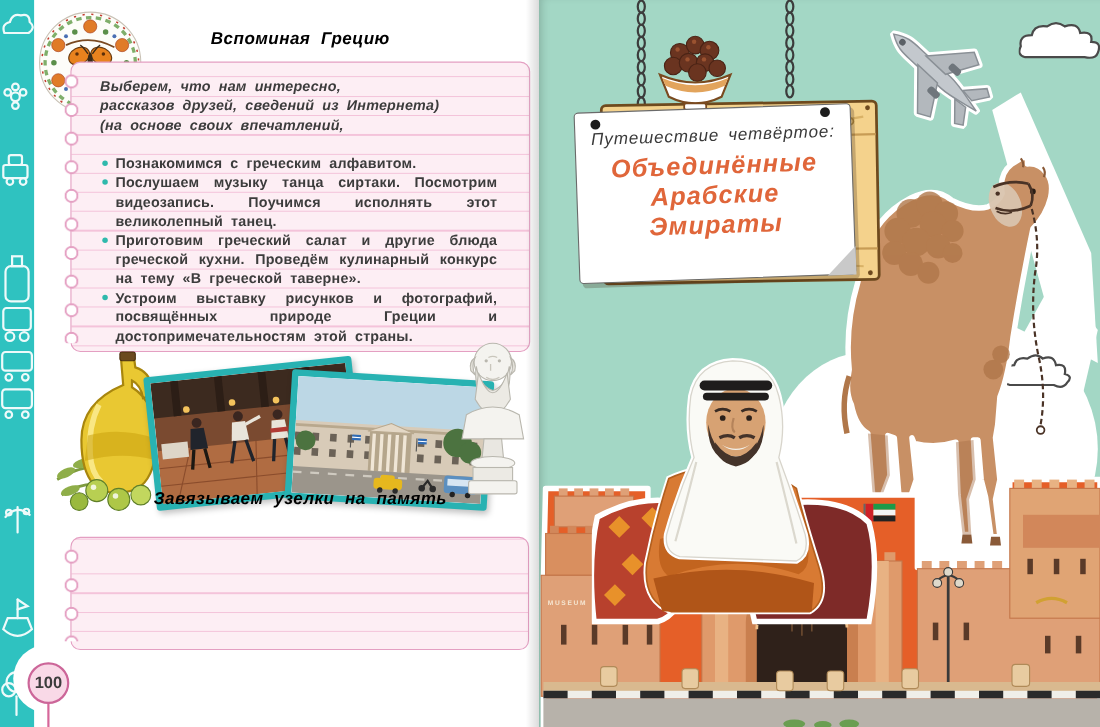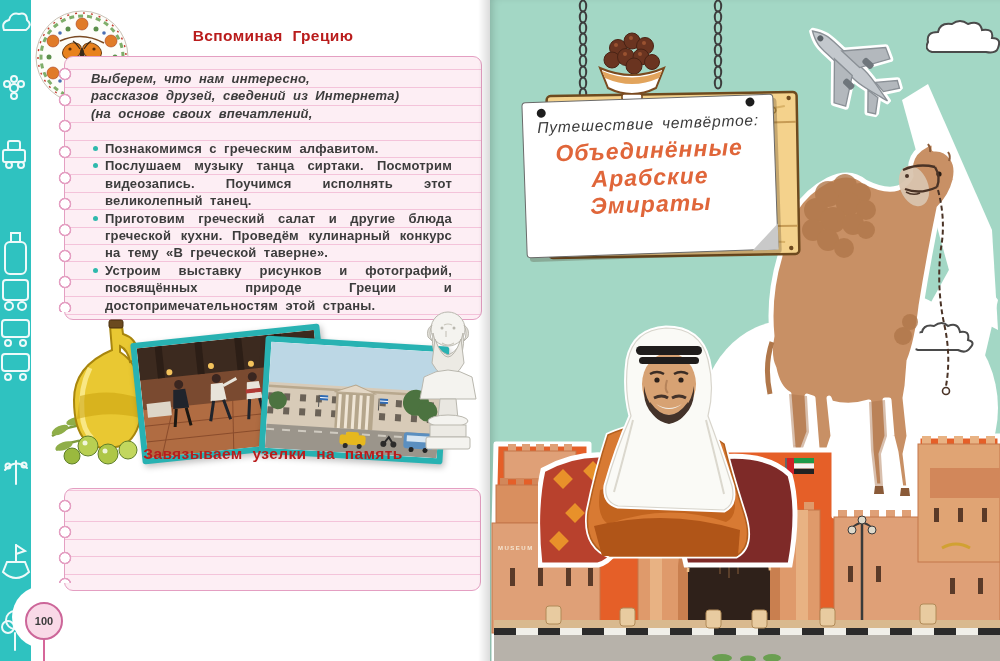--- a/index.html
+++ b/index.html
@@ -1,21 +1,21 @@
 <!DOCTYPE html>
 <html><head>
 <meta charset="utf-8">
 <style>
   html,body{margin:0;padding:0;background:#e8e8e8;}
   #stage{position:relative;width:1000px;height:661px;background:#ffffff;overflow:hidden;
          font-family:"Liberation Sans","DejaVu Sans",sans-serif;}
   .abs{position:absolute;}
   
   #band{left:0;top:0;width:31px;height:661px;background:#2fc2c0;}
-  .pink-head{color:#b91c1c;font-weight:bold;font-size:15.5px;letter-spacing:.4px;word-spacing:5px;text-align:center;}
+  .pink-head{color:#000000;font-weight:bold;font-size:15.5px;letter-spacing:.4px;word-spacing:5px;text-align:center;font-style:italic;}
   .notebox{background:#fdeef4;border:1.5px solid #e49fc2;border-radius:9px;
            background-image:repeating-linear-gradient(to bottom, rgba(0,0,0,0) 0 16.4px, #f4c3da 16.4px 17.4px);
            background-position:0 14px;box-sizing:border-box;}
   .scallops{position:absolute;left:-7px;top:9px;bottom:7px;width:14px;
            background-image:radial-gradient(circle at 7px 8px, #fff 4.4px, #e49fc2 4.9px 6px, rgba(0,0,0,0) 6.6px);
            background-size:14px 26px;background-repeat:repeat-y;}
   .booktxt{font-size:13px;font-weight:bold;color:#3c3c3c;line-height:17.4px;letter-spacing:.2px;word-spacing:3.5px;}
   .bullet-item{position:relative;padding-left:14px;text-align:justify;}
   .bullet-item .dot{position:absolute;left:2px;top:6px;width:5px;height:5px;border-radius:50%;background:#2fb9ac;}
   .photo{border:6px solid #28b2b2;border-radius:3px;background:#fff;box-shadow:2px 3px 6px rgba(0,0,0,.25);}
@@ -24,21 +24,21 @@
   #gutter{left:478px;top:0;width:12px;height:661px;background:linear-gradient(to right,rgba(0,0,0,0),rgba(0,0,0,.14));}
   #paper{background:#ffffff;border:1.5px solid #6a6a6a;border-radius:4px;transform:rotate(-2deg);
          box-shadow:3px 4px 0 rgba(60,40,20,.25);text-align:center;box-sizing:border-box;padding-top:16px;}
   #paper:after{content:"";position:absolute;right:-1px;bottom:-1px;width:0;height:0;
          border-style:solid;border-width:0 0 26px 26px;border-color:transparent transparent #c9c9c9 transparent;}
   .pin{position:absolute;width:9px;height:9px;border-radius:50%;background:#1d1d1d;}
   #sign-kicker{font-size:15.5px;font-style:italic;color:#3a3a3a;letter-spacing:.8px;word-spacing:3px;}
   .sign-line{display:block;font-size:23px;font-weight:bold;font-style:italic;color:#e0663a;line-height:27px;letter-spacing:1px;}
   #pagenum-blob{left:12px;top:586px;width:62px;height:62px;background:#fff;border-radius:50%;}
   #pagenum{left:25px;top:602px;width:38px;height:38px;border-radius:50%;background:#f9d9e7;border:2px solid #cc6699;
-           box-sizing:border-box;text-align:center;line-height:34px;font-size:11px;font-weight:bold;color:#3c3c3c;}
+           box-sizing:border-box;text-align:center;line-height:34px;font-size:15px;font-weight:bold;color:#3c3c3c;}
   #pagenum-line{left:43px;top:639px;width:2px;height:22px;background:#d6679a;}
   .museum{font-size:6px;fill:#f5e6d2;letter-spacing:1.5px;font-weight:bold;}
 </style>
 </head>
 <body>
 
 <div id="stage">
 
   <div class="abs" id="band">
     <svg width="31" height="661" viewBox="0 0 31 661" style="position:absolute;left:0;top:0" fill="none" stroke="#ffffff" stroke-width="2" stroke-linecap="round" opacity=".92">

